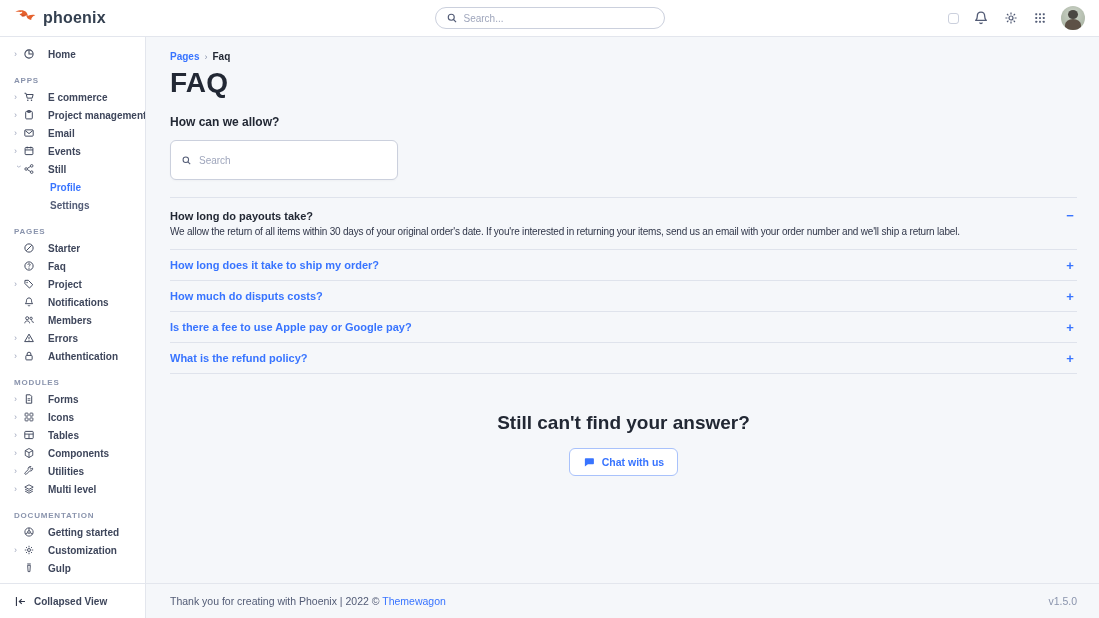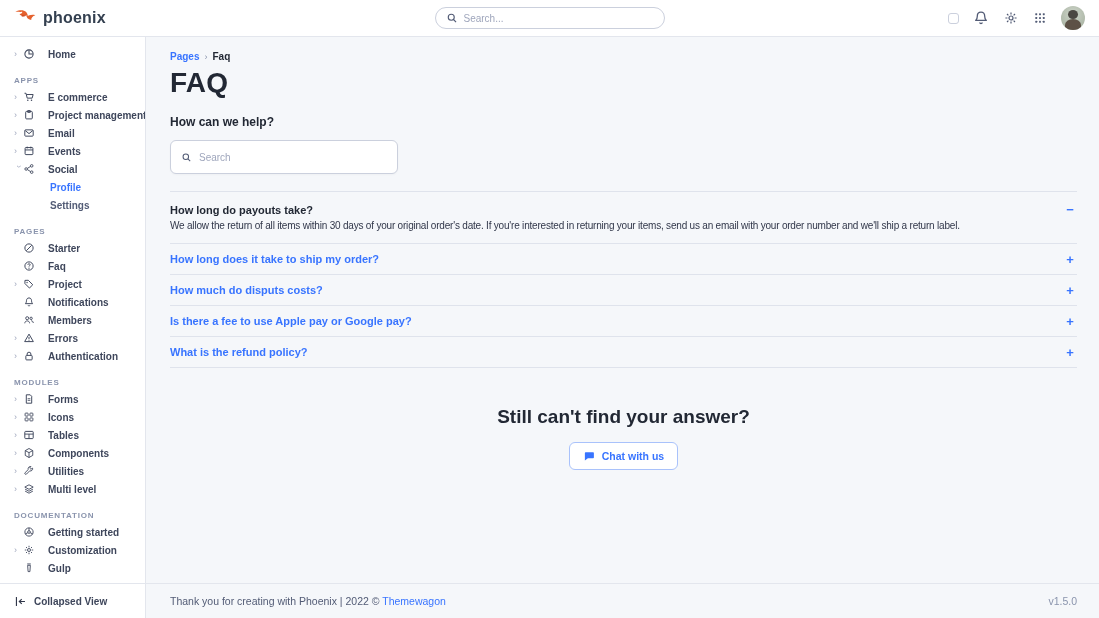--- a/index.html
+++ b/index.html
@@ -46,21 +46,21 @@
 
   .breadcrumb { display:flex; align-items:center; gap:5px; font-size:10px; }
   .breadcrumb .parent { color:#3874ff; font-weight:700; cursor:pointer; }
   .breadcrumb .sep { color:#8a94ad; font-size:9px; }
   .breadcrumb .current { color:#222834; font-weight:700; }
   .page-title { font-size:28px; font-weight:800; color:#222834; margin:5px 0 16px; letter-spacing:.2px; }
 
   .help-heading { font-size:12px; font-weight:800; color:#222834; margin-bottom:9px; }
   .help-text { font-size:11px; color:#31374a; }
   .help-text a { color:#3874ff; text-decoration:none; cursor:pointer; }
-  .faq-search { margin-top:11px; width:228px; height:34px; background:#fff; border:1px solid #cbd0dd; border-radius:6px; display:flex; align-items:center; gap:7px; padding:0 10px; box-shadow:0 1px 2px rgba(0,0,0,.03); }
+  .faq-search { margin-top:11px; width:228px; height:40px; background:#fff; border:1px solid #cbd0dd; border-radius:6px; display:flex; align-items:center; gap:7px; padding:0 10px; box-shadow:0 1px 2px rgba(0,0,0,.03); }
   .faq-search .ph { font-size:10px; color:#9fa6bc; }
 
   .accordion { margin-top:17px; }
   .acc-item { border-top:1px solid #dfe3ec; }
   .acc-item:last-child { border-bottom:1px solid #dfe3ec; }
   .acc-head { display:flex; align-items:center; justify-content:space-between; cursor:pointer; }
   .acc-item.open .acc-head { padding:11px 0 0; }
   .acc-item.closed .acc-head { height:30px; }
   .acc-q { font-size:11px; font-weight:800; color:#3874ff; }
   .acc-item.open .acc-q { color:#222834; }
@@ -288,21 +288,21 @@
           <svg class="si">
               <use href="#i-calendar"></use>
             </svg>
           <span class="lbl">Events</span>
         </div>
         <div class="side-item">
           <span class="chev down">›</span>
           <svg class="si">
               <use href="#i-share"></use>
             </svg>
-          <span class="lbl">Social</span>
+          <span class="lbl">Still</span>
         </div>
         <div class="side-item child active">
           <span class="lbl">Profile</span>
         </div>
         <div class="side-item child">
           <span class="lbl">Settings</span>
         </div>
 
         <div class="side-section">PAGES</div>
         <div class="side-item">
@@ -434,21 +434,21 @@
     <div class="main">
       <div class="content">
 
         <div class="breadcrumb">
           <span class="parent">Pages</span>
           <span class="sep">›</span>
           <span class="current">Faq</span>
         </div>
         <h1 class="page-title">FAQ</h1>
 
-        <div class="help-heading">How can we help?</div>
+        <div class="help-heading">How can we allow?</div>
         <div class="faq-search">
           <svg style="width:11px;height:11px;color:#525b75">
               <use href="#i-search"></use>
             </svg>
           <span class="ph">Search</span>
         </div>
 
         <div class="accordion">
           <div class="acc-item open">
             <div class="acc-head">

